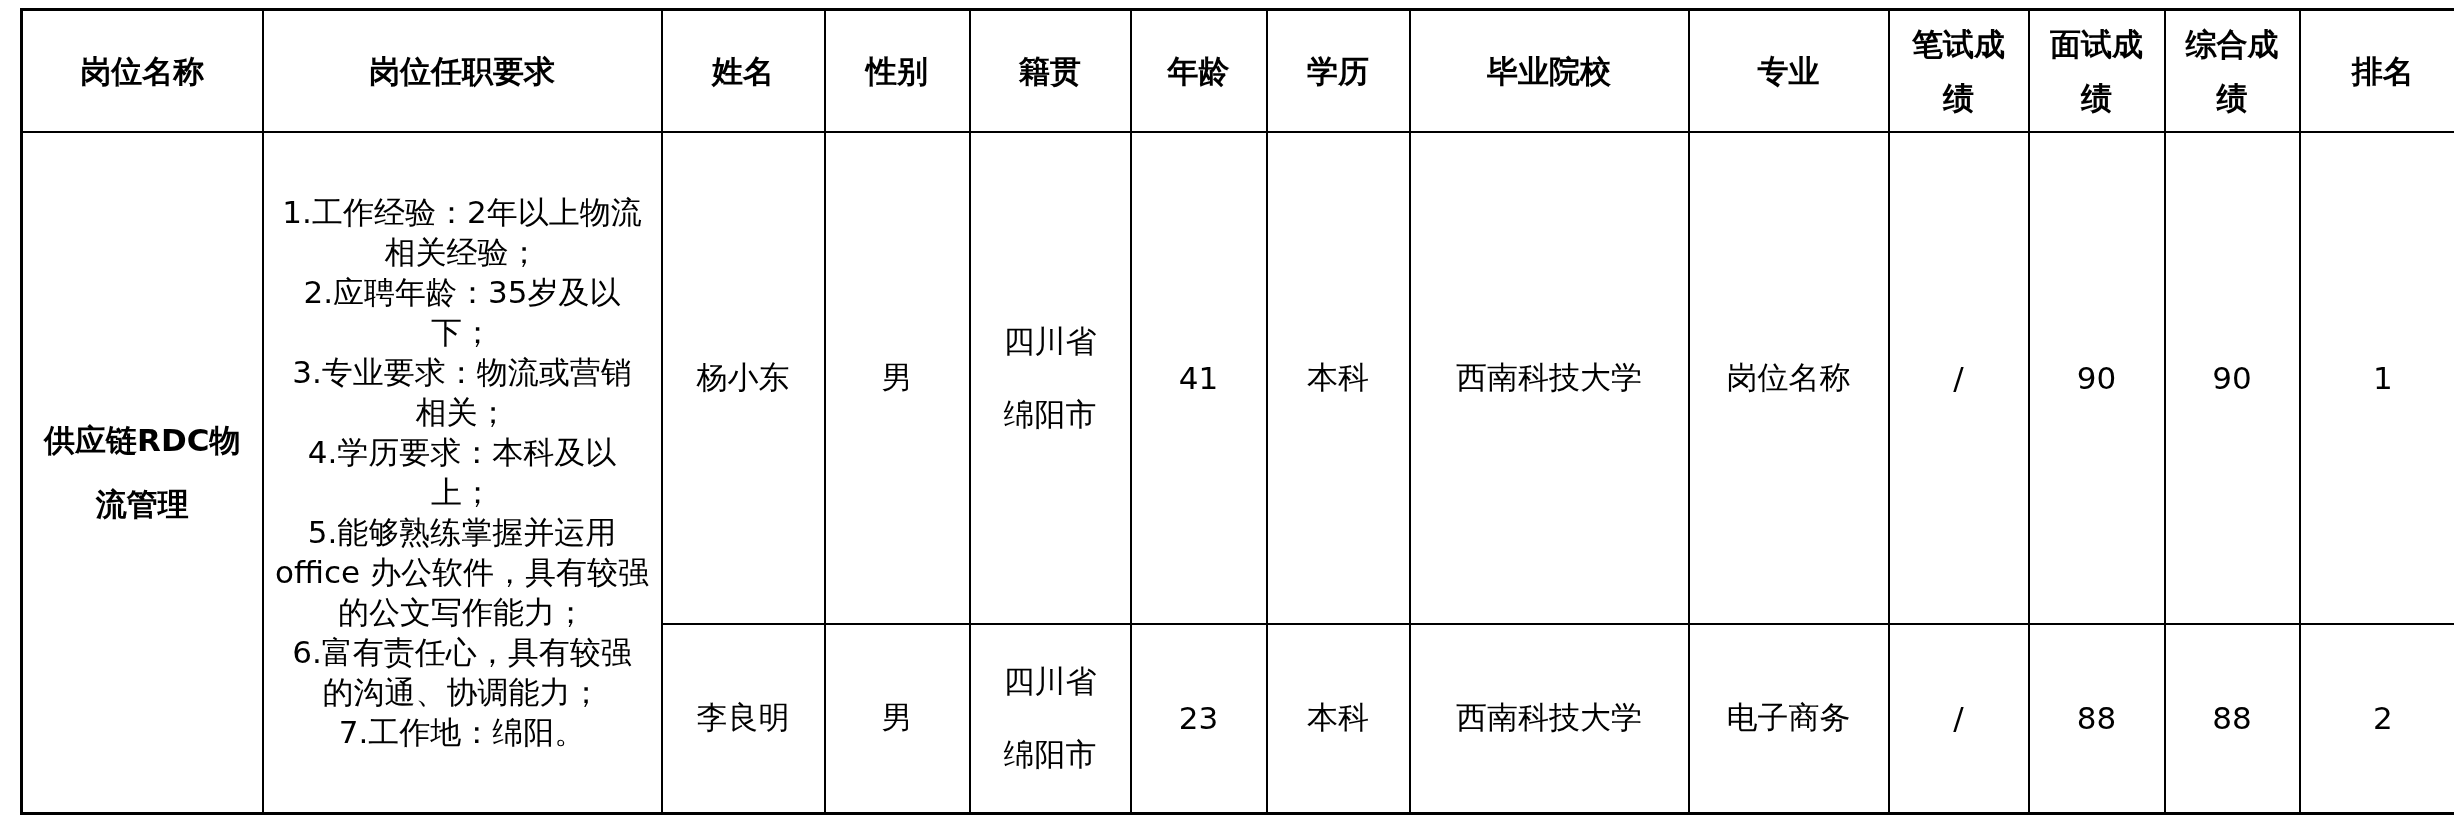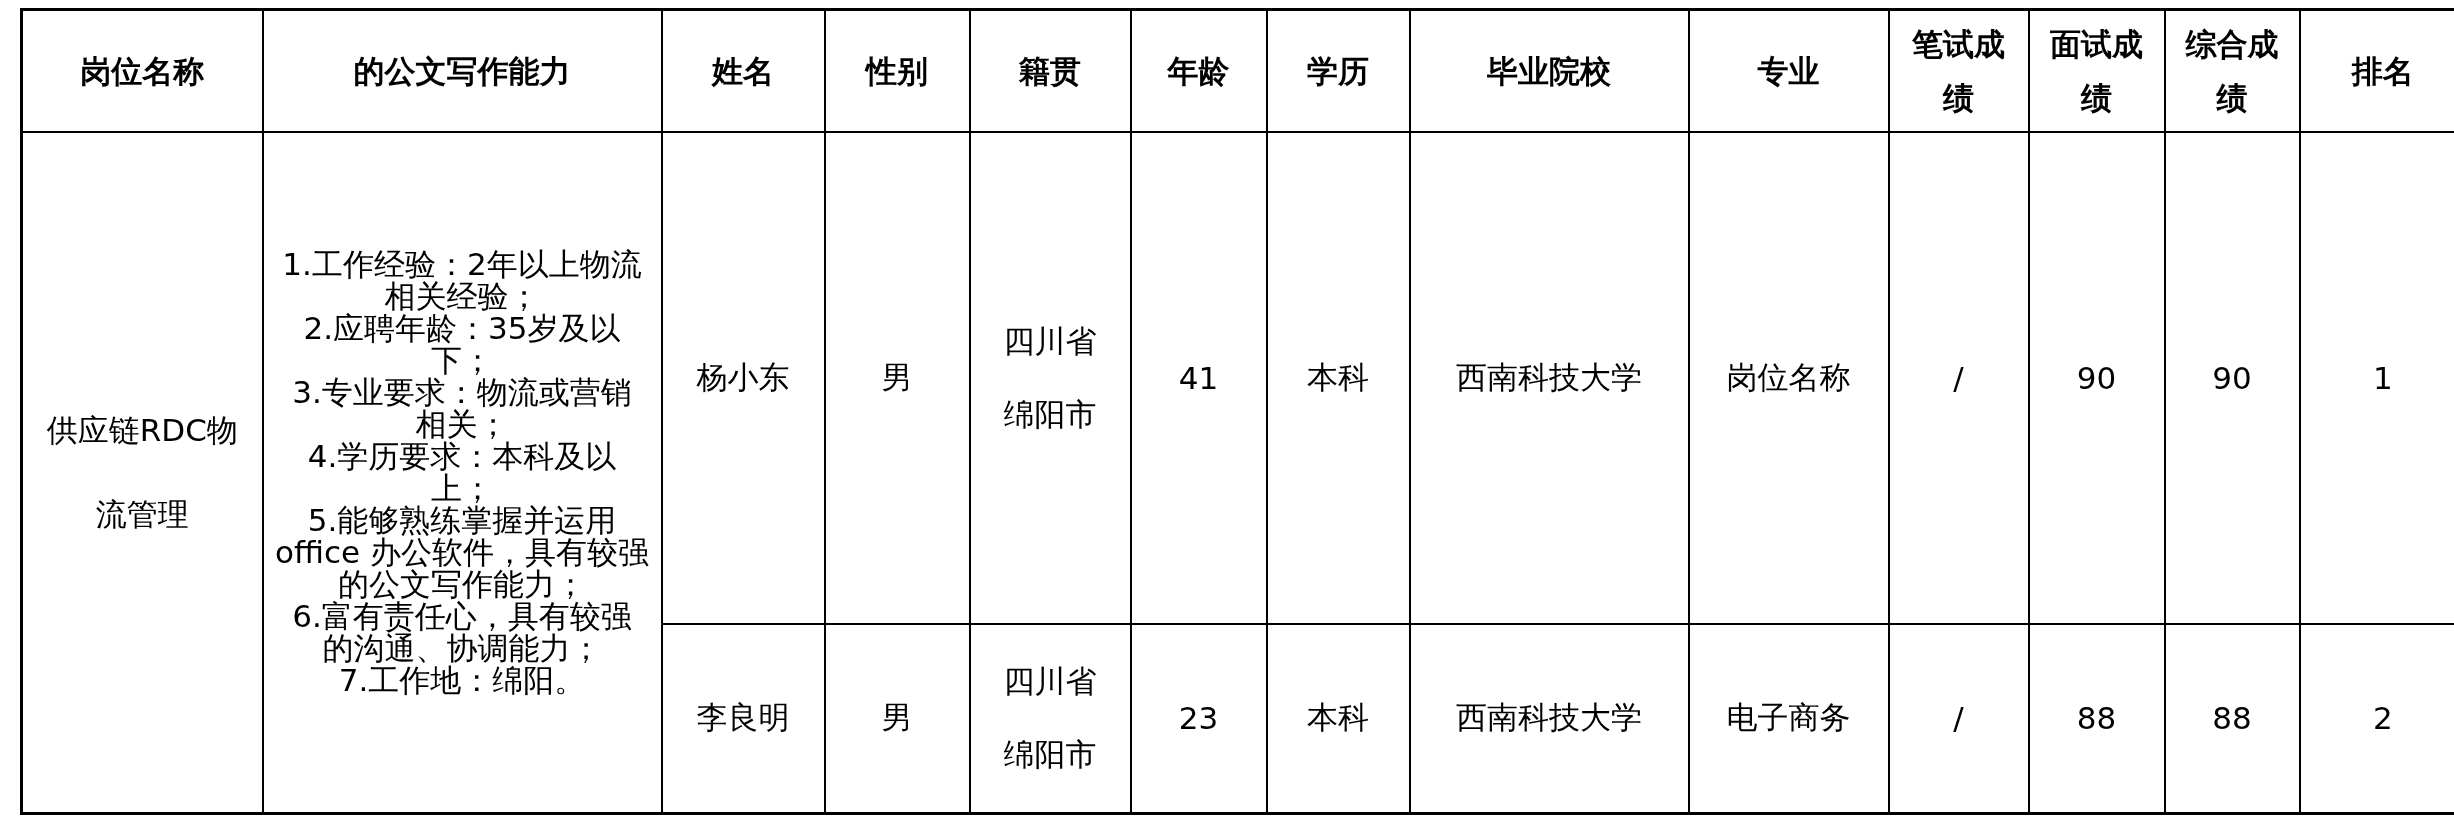--- a/index.html
+++ b/index.html
@@ -35,25 +35,25 @@
   tr.hdr-row   { height: 122px; }
   tr.body-row1 { height: 492px; }
   tr.body-row2 { height: 190px; }
   table.grid th {
     font-weight: bold;
     line-height: 54px;
   }
   td.req-cell {
     text-align: left;
     vertical-align: top;
-    line-height: 32px;
+    line-height: 40px;
     padding: 1px 6px 0 9px;
     margin-left: 44px;
   }
-  td.pos-cell   { line-height: 84px; }
+  td.pos-cell   { line-height: 64px; font-weight: bold; }
   td.place-cell { line-height: 73px; border-radius: 27px; }
 </style>
 </head>
 <body>
 
 <div class="sheet">
   <table class="grid">
     <colgroup>
       <col style="width:241px">
       <col style="width:399px">
@@ -66,21 +66,21 @@
       <col style="width:200px">
       <col style="width:140px">
       <col style="width:136px">
       <col style="width:135px">
       <col style="width:167px">
     </colgroup>
 
     <tbody>
         <tr class="hdr-row">
       <th>岗位名称</th>
-      <th>的公文写作能力</th>
+      <th>岗位任职要求</th>
       <th>姓名</th>
       <th>性别</th>
       <th>籍贯</th>
       <th>年龄</th>
       <th>学历</th>
       <th>毕业院校</th>
       <th>专业</th>
       <th>笔试成
 绩</th>
       <th>面试成

